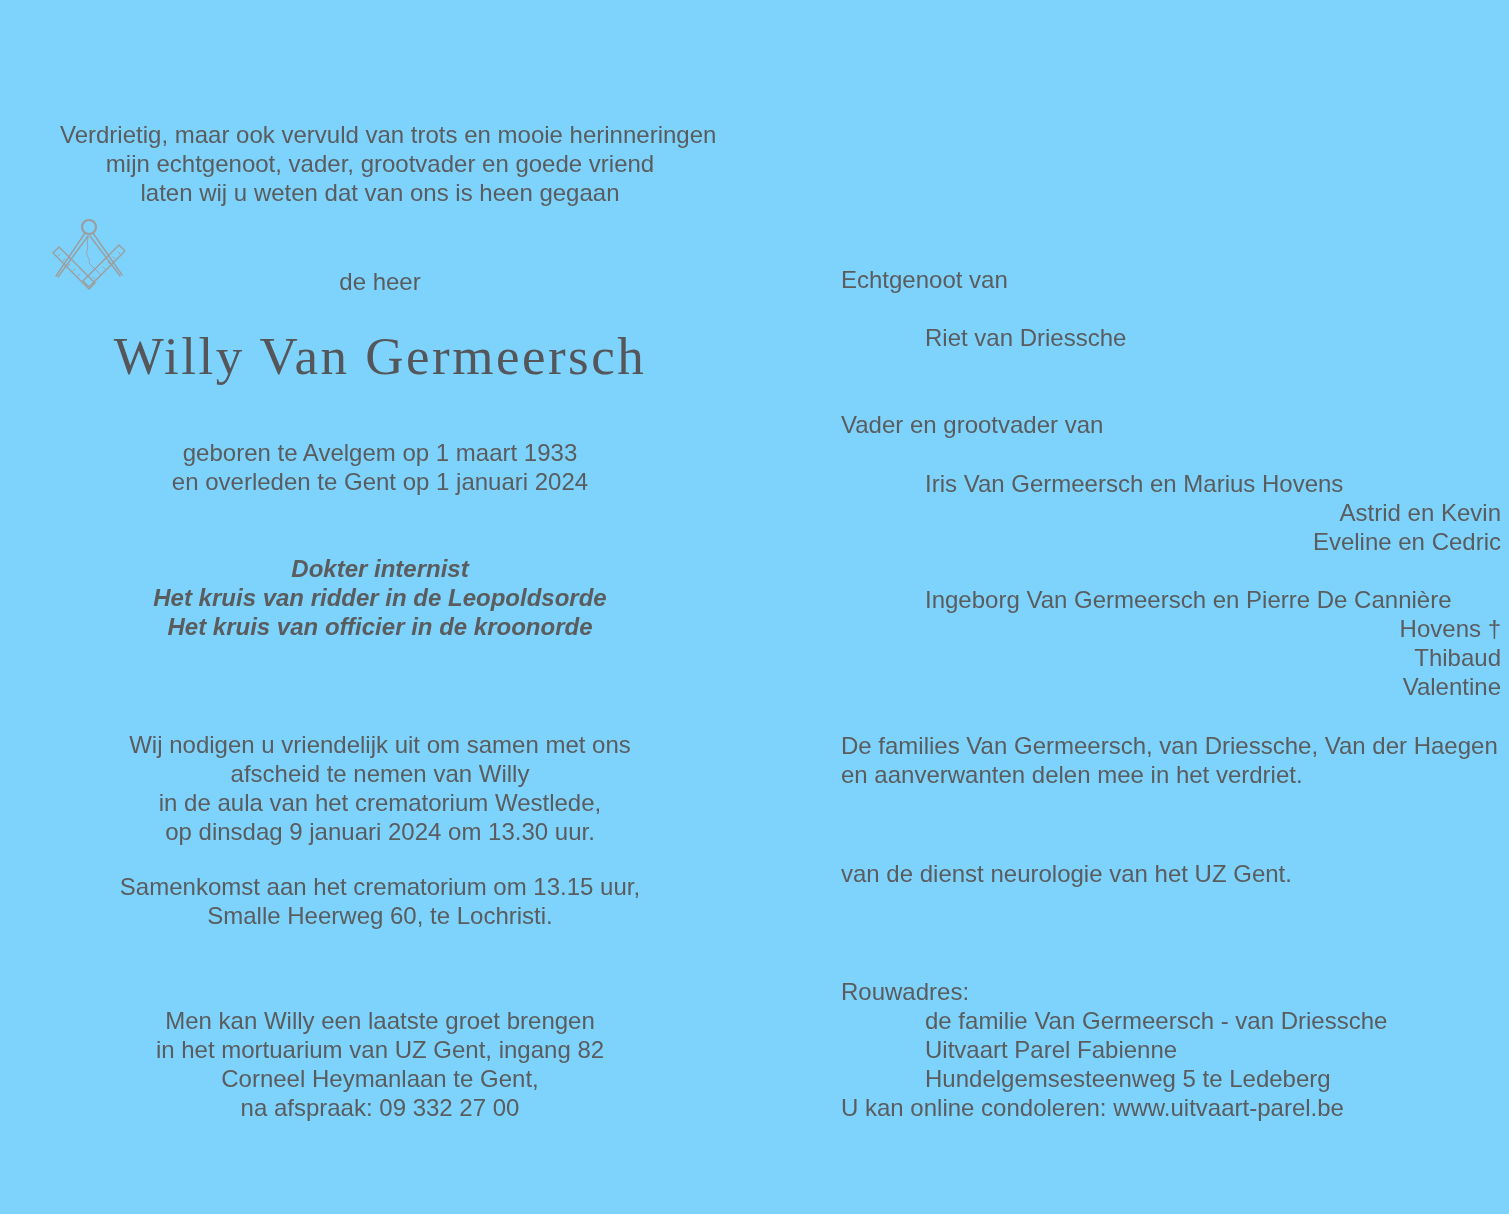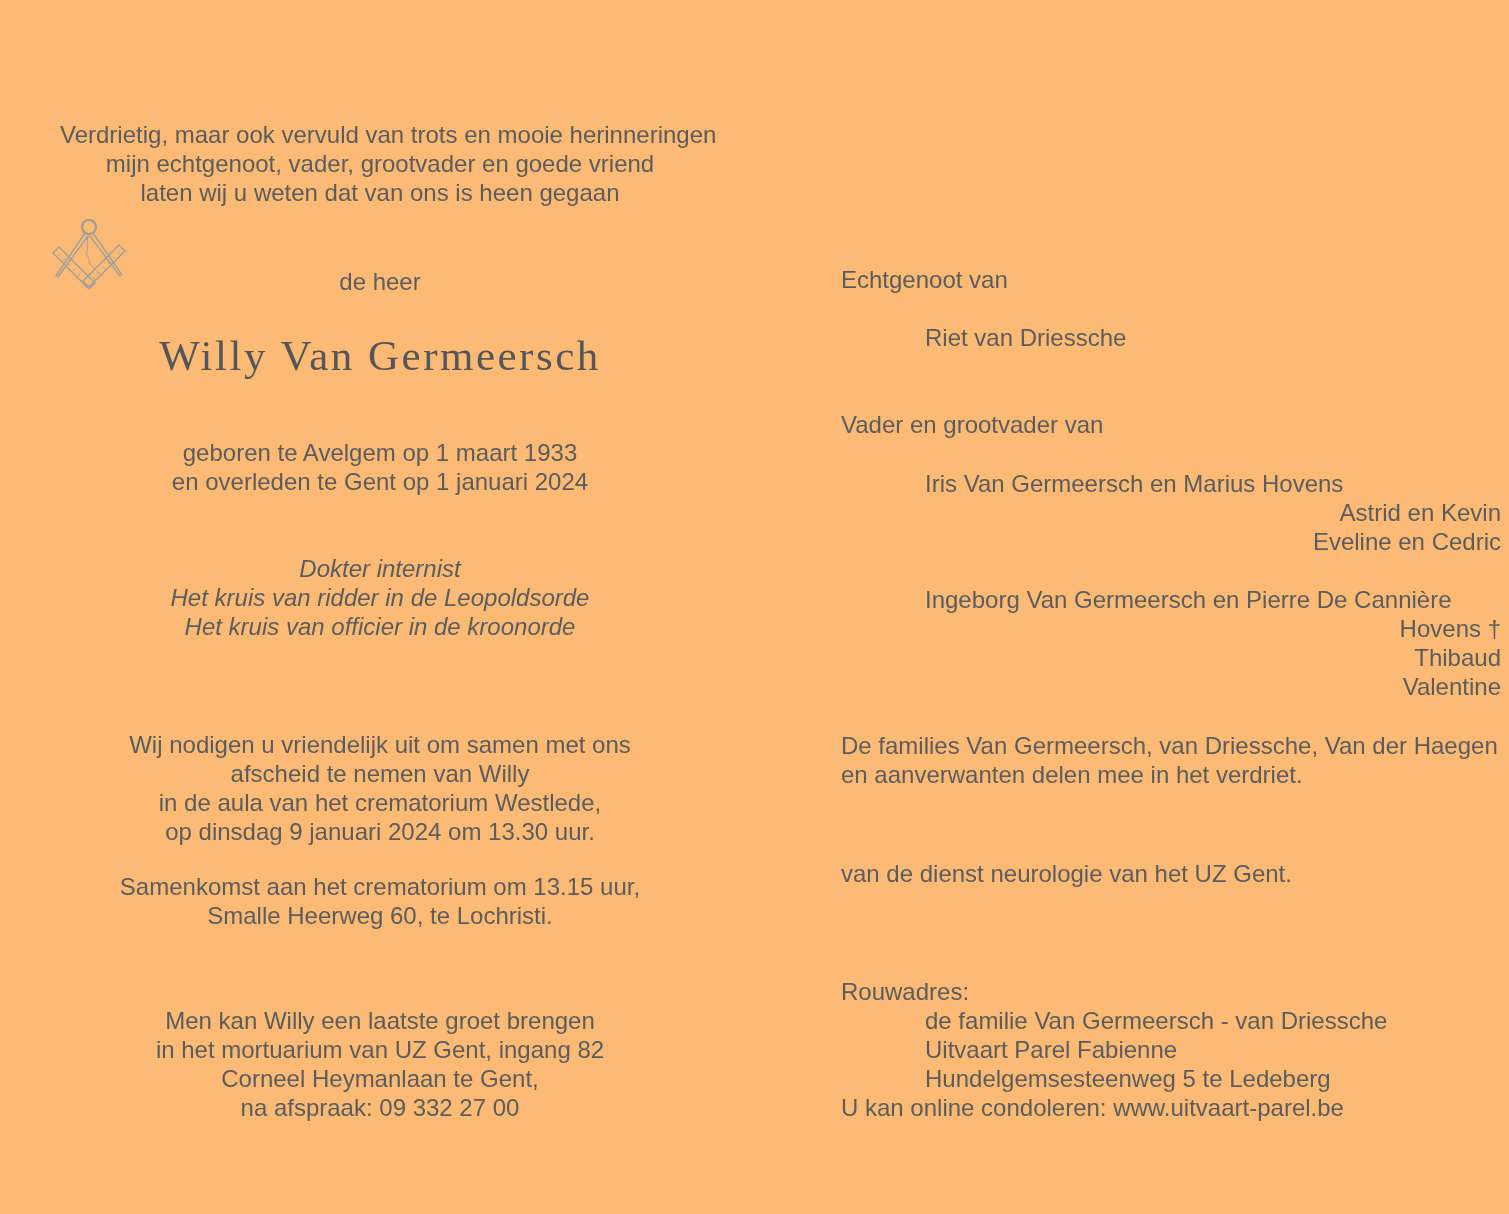--- a/index.html
+++ b/index.html
@@ -1,35 +1,35 @@
 <!DOCTYPE html>
 <html><head>
 <meta charset="utf-8">
 <style>
   html,body{margin:0;padding:0;background:#ffffff;}
   .page{
     position:relative;
     width:1509px;height:1214px;
-    background:#fdba74;
+    background:#7dd3fc;
     font-family:"Liberation Sans","DejaVu Sans",sans-serif;
     color:#5b5c5e;
     font-size:24px;
     overflow:hidden;
   }
   .blk{position:absolute;}
   .line{line-height:29px;white-space:nowrap;}
   .lc{left:60px;width:640px;text-align:center;}
   .rc{left:841px;width:660px;text-align:left;}
   .ind1{padding-left:84px;}
   .ind2{padding-left:167px;text-align:right;}
   .ital{font-style:italic;}
   .sp{height:29px;}
   .name{
     font-family:"Liberation Serif","DejaVu Serif",serif;
-    font-size:43px;
+    font-size:53px;
     letter-spacing:2.5px;
     color:#55565a;
     line-height:52px;
     white-space:nowrap;
   }
   .icon-wrap{position:absolute;left:49px;top:216px;width:80px;height:76px;}
   svg{display:block;}
 </style>
 </head>
 <body>
@@ -69,21 +69,21 @@
 
   <div class="blk lc" style="top:330px;">
     <div class="name">Willy Van Germeersch</div>
   </div>
 
   <div class="blk lc" style="top:438px;">
     <div class="line">geboren te Avelgem op 1 maart 1933</div>
     <div class="line">en overleden te Gent op 1 januari 2024</div>
   </div>
 
-  <div class="blk lc" style="top:554px;">
+  <div class="blk lc" style="top:554px;font-weight:bold;">
     <div class="line ital">Dokter internist</div>
     <div class="line ital">Het kruis van ridder in de Leopoldsorde</div>
     <div class="line ital">Het kruis van officier in de kroonorde</div>
   </div>
 
   <div class="blk lc" style="top:730px;">
     <div class="line">Wij nodigen u vriendelijk uit om samen met ons</div>
     <div class="line">afscheid te nemen van Willy</div>
     <div class="line">in de aula van het crematorium Westlede,</div>
     <div class="line">op dinsdag 9 januari 2024 om 13.30 uur.</div>

